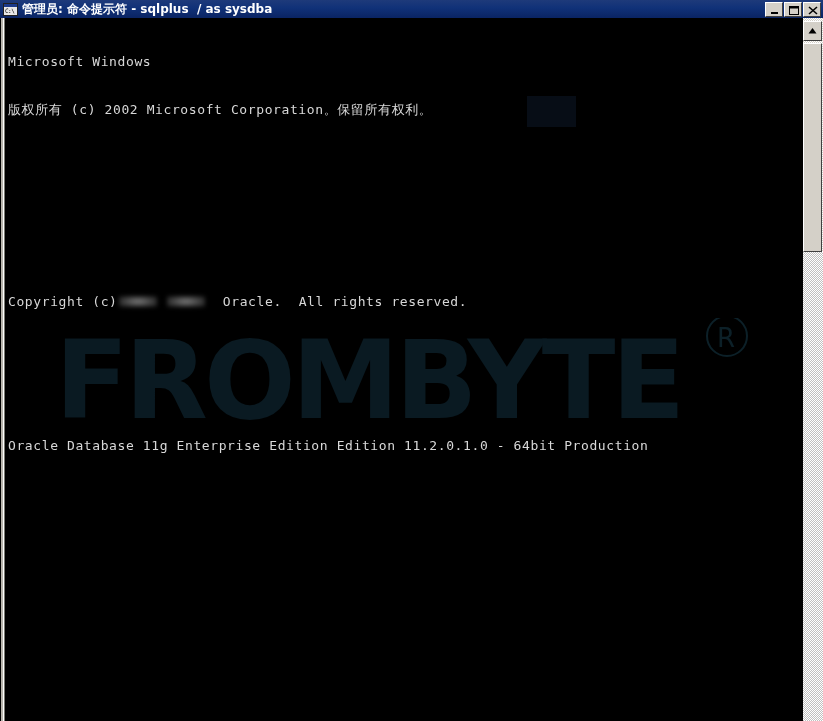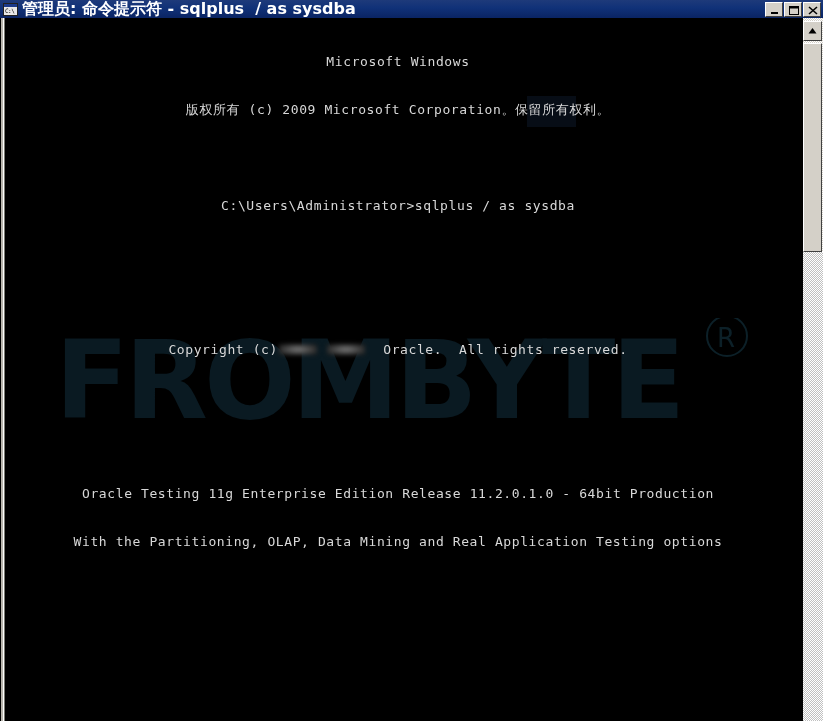--- a/index.html
+++ b/index.html
@@ -59,21 +59,21 @@
     left: 1px;
     top: 3px;
     font-size: 6px;
     line-height: 8px;
     color: #000;
     font-family: "DejaVu Sans Mono", "Liberation Mono", monospace;
     letter-spacing: -0.5px;
   }
   .tb-title {
     color: #ffffff;
-    font-size: 16px;
+    font-size: 12px;
     font-weight: bold;
     font-family: "DejaVu Sans", "Liberation Sans", sans-serif;
     white-space: pre;
     line-height: 18px;
     flex: 1 1 auto;
     overflow: hidden;
   }
   .tb-buttons {
     display: flex;
     align-items: center;
@@ -155,21 +155,20 @@
     font-family: "DejaVu Sans Mono", "Liberation Mono", monospace;
     font-size: 13px;
     line-height: 16px;
     white-space: pre;
     letter-spacing: 0.6px;
   }
   .line {
     height: 16px;
     white-space: pre;
     position: relative;
-    text-align: center;
   }
   .line.blank { color: transparent; }
 
   
   .redact {
     display: inline-block;
     width: 38px;
     height: 11px;
     vertical-align: -1px;
     background: radial-gradient(ellipse at center, #7c7c7c 0%, #3a3a3a 58%, #101010 100%);
@@ -278,30 +277,28 @@
           <circle class="wm-reg" cx="672" cy="18" r="20" fill="none" stroke="#0c2028" stroke-width="2"></circle>
           <text x="662" y="29" font-family="DejaVu Sans, Liberation Sans, sans-serif" font-size="26" fill="#0c2028">R</text>
         </g>
       </svg>
     </div>
 
     <div class="navy-block"></div>
 
     <div class="textlayer">
       <div class="line">Microsoft Windows</div>
-      <div class="line">版权所有 (c) 2009 Microsoft Corporation。保留所有权利。</div>
-      <div class="line blank"> </div>
-      <div class="line">C:\Users\Administrator&gt;sqlplus / as sysdba</div>
+      <div class="line">版权所有 (c) 2002 Microsoft Corporation。保留所有权利。</div>
+      <div class="line blank"> </div>
       <div class="line blank"> </div>
       <div class="line blank"> </div>
       <div class="line"><span>Copyright (c)</span><span class="redact"></span><span> </span><span class="redact"></span><span>  </span><span>Oracle.  All rights reserved.</span></div>
       <div class="line blank"> </div>
       <div class="line blank"> </div>
-      <div class="line">Oracle Testing 11g Enterprise Edition Release 11.2.0.1.0 - 64bit Production</div>
-      <div class="line">With the Partitioning, OLAP, Data Mining and Real Application Testing options</div>
+      <div class="line">Oracle Database 11g Enterprise Edition Edition 11.2.0.1.0 - 64bit Production</div>
       <div class="line blank"> </div>
       
       
       
       
       
       
       
       
       

